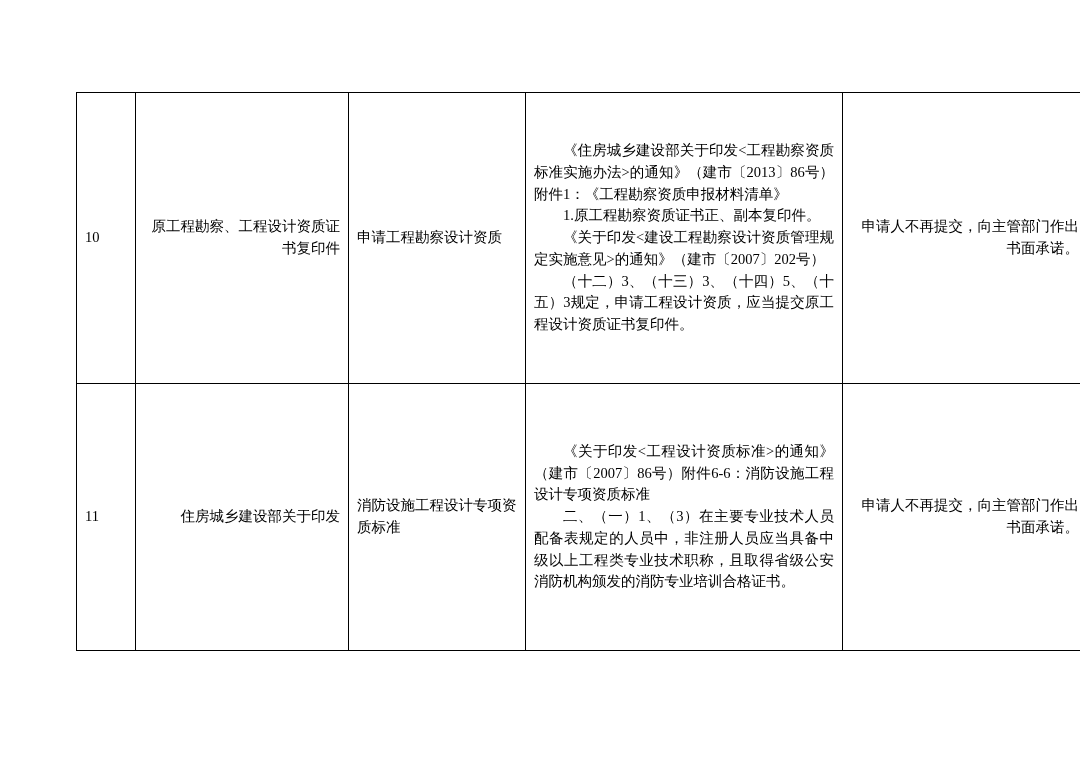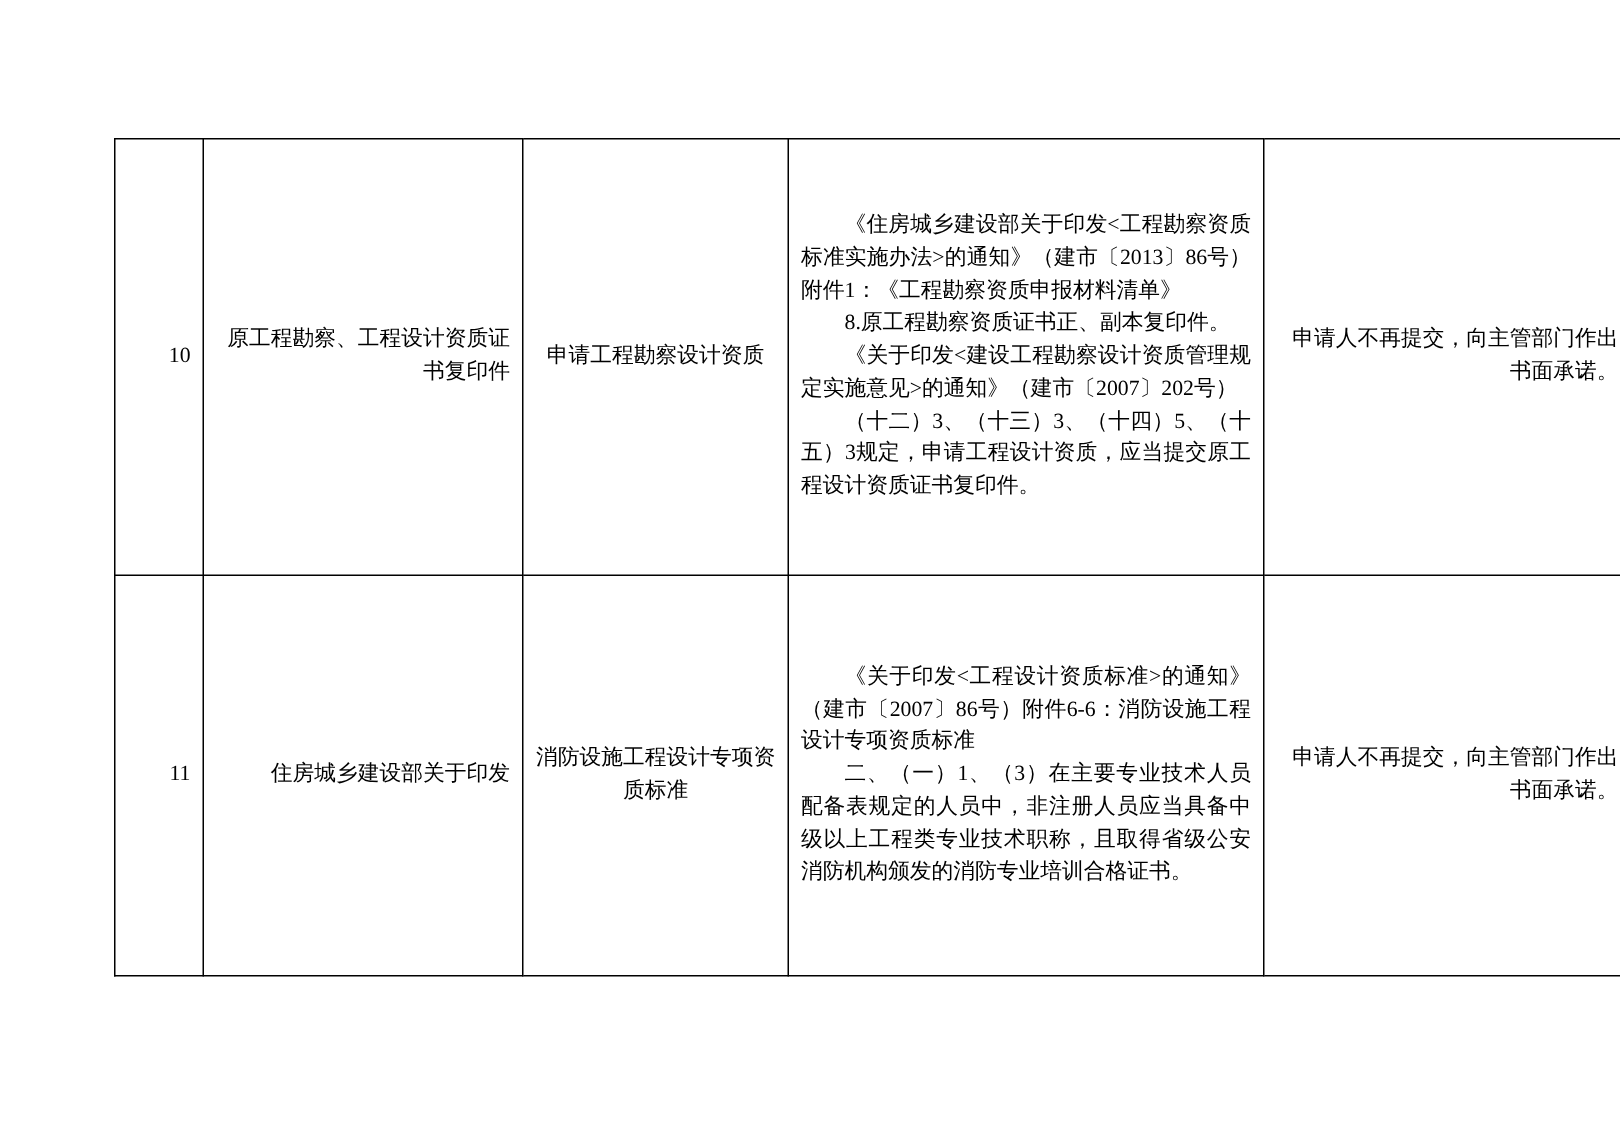--- a/index.html
+++ b/index.html
@@ -35,34 +35,34 @@
     border: 1px solid #000000;
     vertical-align: middle;
     padding: 6px 8px;
     font-size: 14.5px;
     line-height: 1.5;
     font-family: "Liberation Serif", "DejaVu Serif", serif;
     word-break: break-all;
   }
   td.col-index {
     width: 42px;
-    text-align: right;
+    text-align: left;
     vertical-align: middle;
     padding: 4px 2px;
   }
   td.col-material {
     width: 196px;
     text-align: right;
     vertical-align: middle;
     padding-left: 12px;
     padding-right: 8px;
   }
   td.col-item {
     width: 160px;
-    text-align: center;
+    text-align: left;
     vertical-align: middle;
     padding-left: 10px;
     padding-right: 6px;
   }
   td.col-basis {
     width: 300px;
     text-align: left;
     vertical-align: middle;
     padding-left: 10px;
     padding-right: 10px;
@@ -96,21 +96,21 @@
   <div class="table-wrap">
     <table class="doc-table">
       <tbody>
         <tr class="row-10">
           <td class="col-index">10</td>
           <td class="col-material">原工程勘察、工程设计资质证书复印件</td>
           <td class="col-item">申请工程勘察设计资质</td>
           <td class="col-basis">
             <div class="basis-block">
               <p class="indent">《住房城乡建设部关于印发&lt;工程勘察资质标准实施办法&gt;的通知》（建市〔2013〕86号）附件1：《工程勘察资质申报材料清单》</p>
-              <p class="indent">8.原工程勘察资质证书正、副本复印件。</p>
+              <p class="indent">1.原工程勘察资质证书正、副本复印件。</p>
               <p class="indent">《关于印发&lt;建设工程勘察设计资质管理规定实施意见&gt;的通知》（建市〔2007〕202号）</p>
               <p class="indent">（十二）3、（十三）3、（十四）5、（十五）3规定，申请工程设计资质，应当提交原工程设计资质证书复印件。</p>
             </div>
           </td>
           <td class="col-measure">
             <div class="measure-text">申请人不再提交，向主管部门作出书面承诺。</div>
           </td>
         </tr>
         <tr class="row-11">
           <td class="col-index">11</td>

